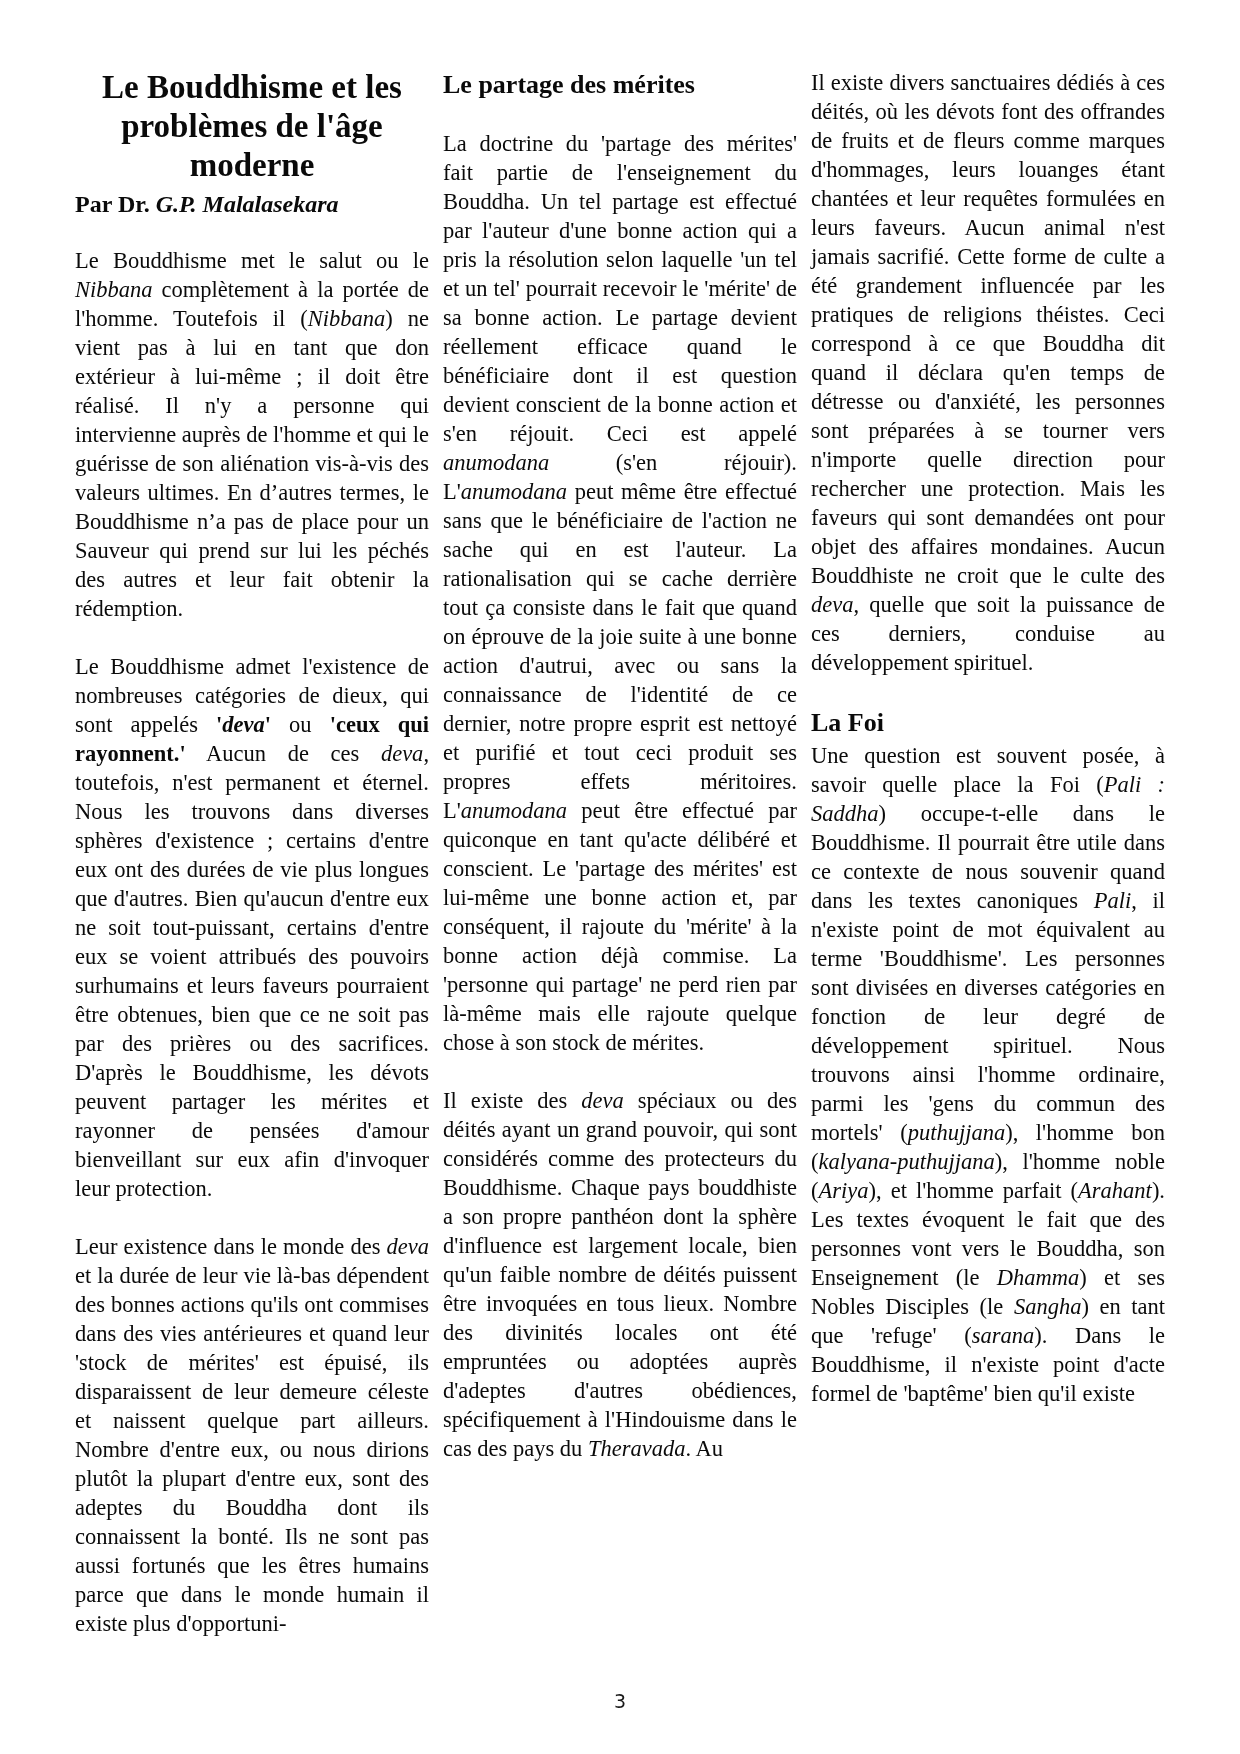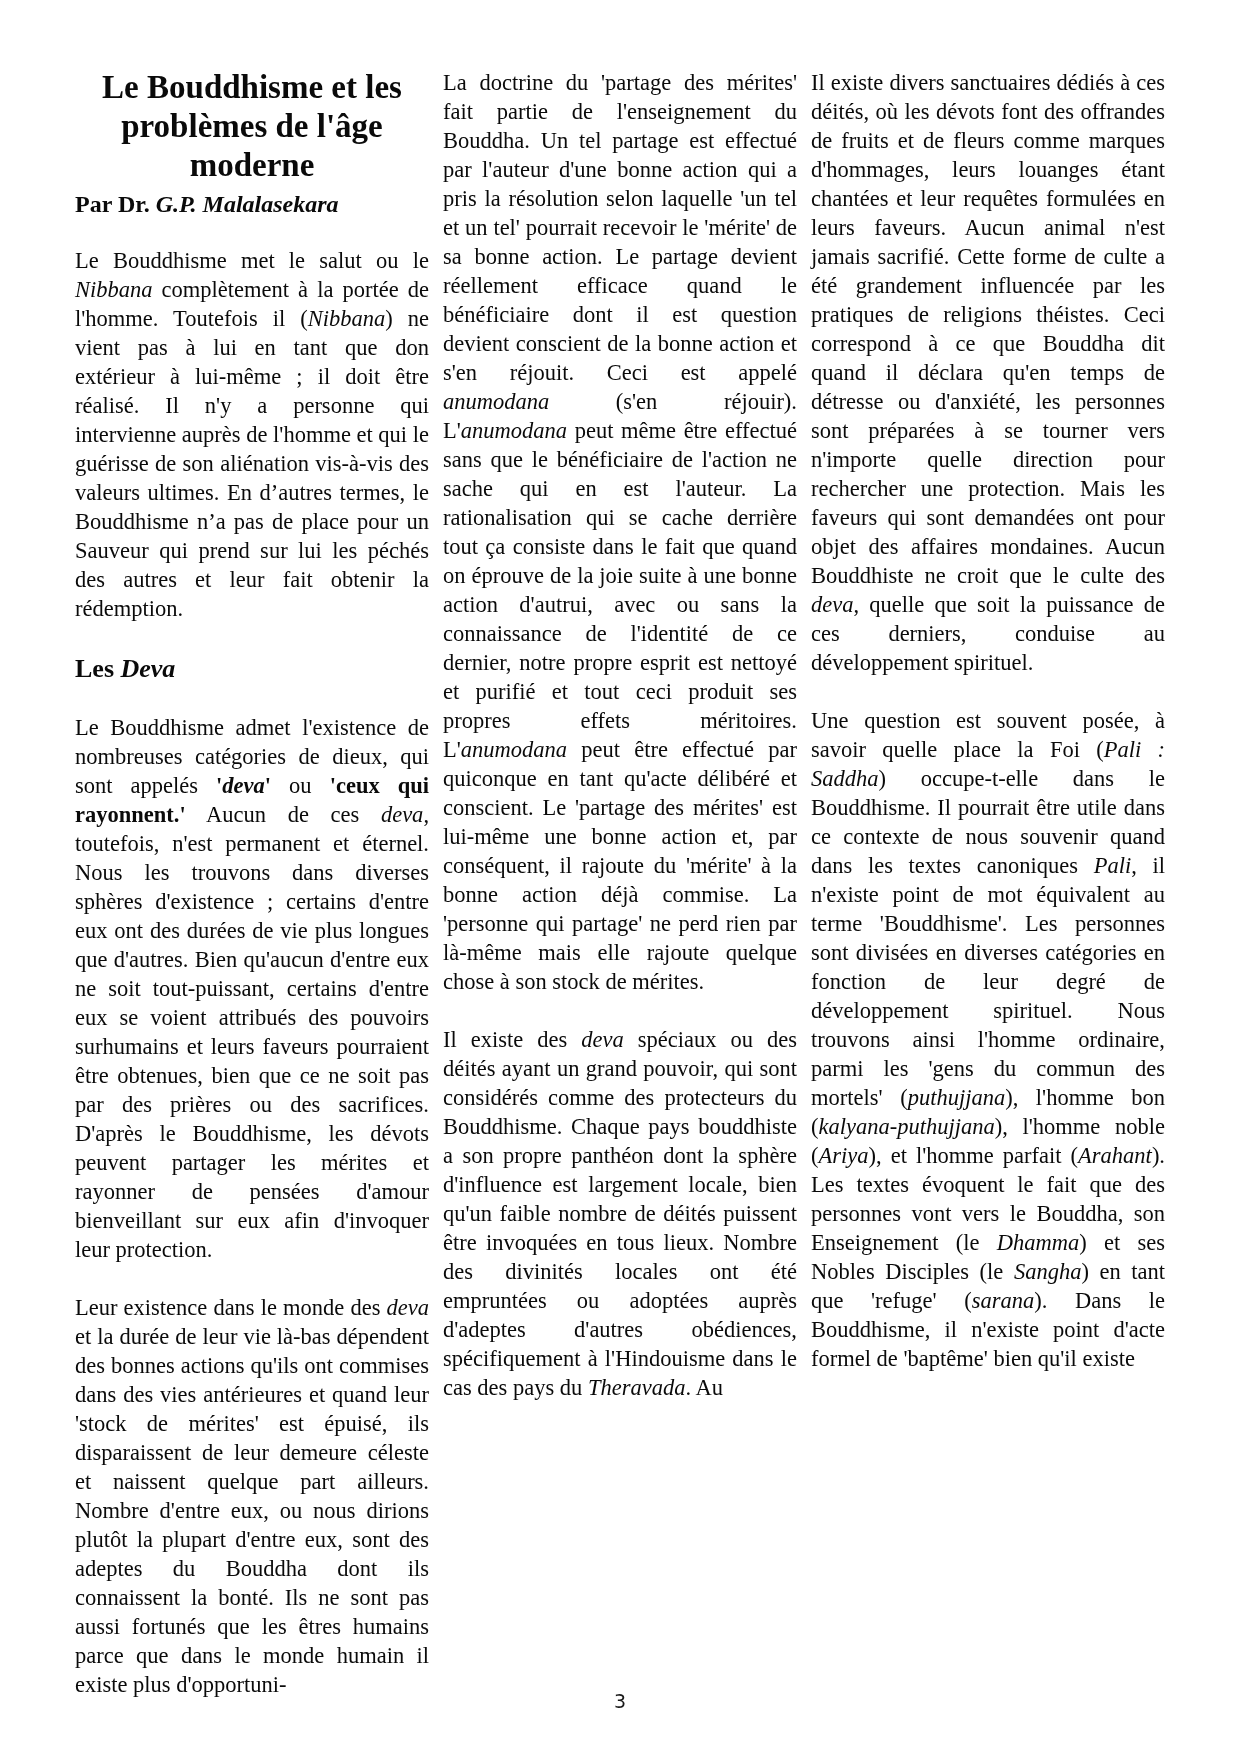--- a/index.html
+++ b/index.html
@@ -82,32 +82,33 @@
 <body>
 
 <div class="page">
 
   <div class="cols">
 
     <div class="col">
       <h1 class="title">Le Bouddhisme et les problèmes de l'âge moderne</h1>
       <div class="byline">Par Dr. <i>G.P. Malalasekara</i></div>
       <p>Le Bouddhisme met le salut ou le <i>Nibbana</i> complètement à la portée de l'homme. Toutefois il (<i>Nibbana</i>) ne vient pas à lui en tant que don extérieur à lui-même ; il doit être réalisé. Il n'y a personne qui intervienne auprès de l'homme et qui le guérisse de son aliénation vis-à-vis des valeurs ultimes. En d’autres termes, le Bouddhisme n’a pas de place pour un Sauveur qui prend sur lui les péchés des autres et leur fait obtenir la rédemption.</p>
-      <h2 class="section-heading">Les <i>Deva</i></h2>
       <p>Le Bouddhisme admet l'existence de nombreuses catégories de dieux, qui sont appelés <b>'<i>deva</i>'</b> ou <b>'ceux qui rayonnent.'</b> Aucun de ces <i>deva</i>, toutefois, n'est permanent et éternel. Nous les trouvons dans diverses sphères d'existence ; certains d'entre eux ont des durées de vie plus longues que d'autres. Bien qu'aucun d'entre eux ne soit tout-puissant, certains d'entre eux se voient attribués des pouvoirs surhumains et leurs faveurs pourraient être obtenues, bien que ce ne soit pas par des prières ou des sacrifices. D'après le Bouddhisme, les dévots peuvent partager les mérites et rayonner de pensées d'amour bienveillant sur eux afin d'invoquer leur protection.</p>
       <p>Leur existence dans le monde des <i>deva</i> et la durée de leur vie là-bas dépendent des bonnes actions qu'ils ont commises dans des vies antérieures et quand leur 'stock de mérites' est épuisé, ils disparaissent de leur demeure céleste et naissent quelque part ailleurs. Nombre d'entre eux, ou nous dirions plutôt la plupart d'entre eux, sont des adeptes du Bouddha dont ils connaissent la bonté. Ils ne sont pas aussi fortunés que les êtres humains parce que dans le monde humain il existe plus d'opportuni-</p>
     </div>
 
     <div class="col">
+      <h2 class="section-heading">Le partage des mérites</h2>
       <p>La doctrine du 'partage des mérites' fait partie de l'enseignement du Bouddha. Un tel partage est effectué par l'auteur d'une bonne action qui a pris la résolution selon laquelle 'un tel et un tel' pourrait recevoir le 'mérite' de sa bonne action. Le partage devient réellement efficace quand le bénéficiaire dont il est question devient conscient de la bonne action et s'en réjouit. Ceci est appelé <i>anumodana</i> (s'en réjouir). L'<i>anumodana</i> peut même être effectué sans que le bénéficiaire de l'action ne sache qui en est l'auteur. La rationalisation qui se cache derrière tout ça consiste dans le fait que quand on éprouve de la joie suite à une bonne action d'autrui, avec ou sans la connaissance de l'identité de ce dernier, notre propre esprit est nettoyé et purifié et tout ceci produit ses propres effets méritoires. L'<i>anumodana</i> peut être effectué par quiconque en tant qu'acte délibéré et conscient. Le 'partage des mérites' est lui-même une bonne action et, par conséquent, il rajoute du 'mérite' à la bonne action déjà commise. La 'personne qui partage' ne perd rien par là-même mais elle rajoute quelque chose à son stock de mérites.</p>
       <p>Il existe des <i>deva</i> spéciaux ou des déités ayant un grand pouvoir, qui sont considérés comme des protecteurs du Bouddhisme. Chaque pays bouddhiste a son propre panthéon dont la sphère d'influence est largement locale, bien qu'un faible nombre de déités puissent être invoquées en tous lieux. Nombre des divinités locales ont été empruntées ou adoptées auprès d'adeptes d'autres obédiences, spécifiquement à l'Hindouisme dans le cas des pays du <i>Theravada</i>. Au</p>
     </div>
 
     <div class="col">
       <p>Il existe divers sanctuaires dédiés à ces déités, où les dévots font des offrandes de fruits et de fleurs comme marques d'hommages, leurs louanges étant chantées et leur requêtes formulées en leurs faveurs. Aucun animal n'est jamais sacrifié. Cette forme de culte a été grandement influencée par les pratiques de religions théistes. Ceci correspond à ce que Bouddha dit quand il déclara qu'en temps de détresse ou d'anxiété, les personnes sont préparées à se tourner vers n'importe quelle direction pour rechercher une protection. Mais les faveurs qui sont demandées ont pour objet des affaires mondaines. Aucun Bouddhiste ne croit que le culte des <i>deva</i>, quelle que soit la puissance de ces derniers, conduise au développement spirituel.</p>
+      <h2 class="section-heading tight">La Foi</h2>
       <p>Une question est souvent posée, à savoir quelle place la Foi (<i>Pali : Saddha</i>) occupe-t-elle dans le Bouddhisme. Il pourrait être utile dans ce contexte de nous souvenir quand dans les textes canoniques <i>Pali</i>, il n'existe point de mot équivalent au terme 'Bouddhisme'. Les personnes sont divisées en diverses catégories en fonction de leur degré de développement spirituel. Nous trouvons ainsi l'homme ordinaire, parmi les 'gens du commun des mortels' (<i>puthujjana</i>), l'homme bon (<i>kalyana-puthujjana</i>), l'homme noble (<i>Ariya</i>), et l'homme parfait (<i>Arahant</i>).  Les textes évoquent le fait que des personnes vont vers le Bouddha, son Enseignement (le <i>Dhamma</i>) et ses Nobles Disciples (le <i>Sangha</i>) en tant que 'refuge' (<i>sarana</i>).  Dans le Bouddhisme, il n'existe point d'acte formel de 'baptême' bien qu'il existe</p>
     </div>
 
   </div>
 
   <div class="page-footer">3</div>
 
 </div>
 
 </body></html>

